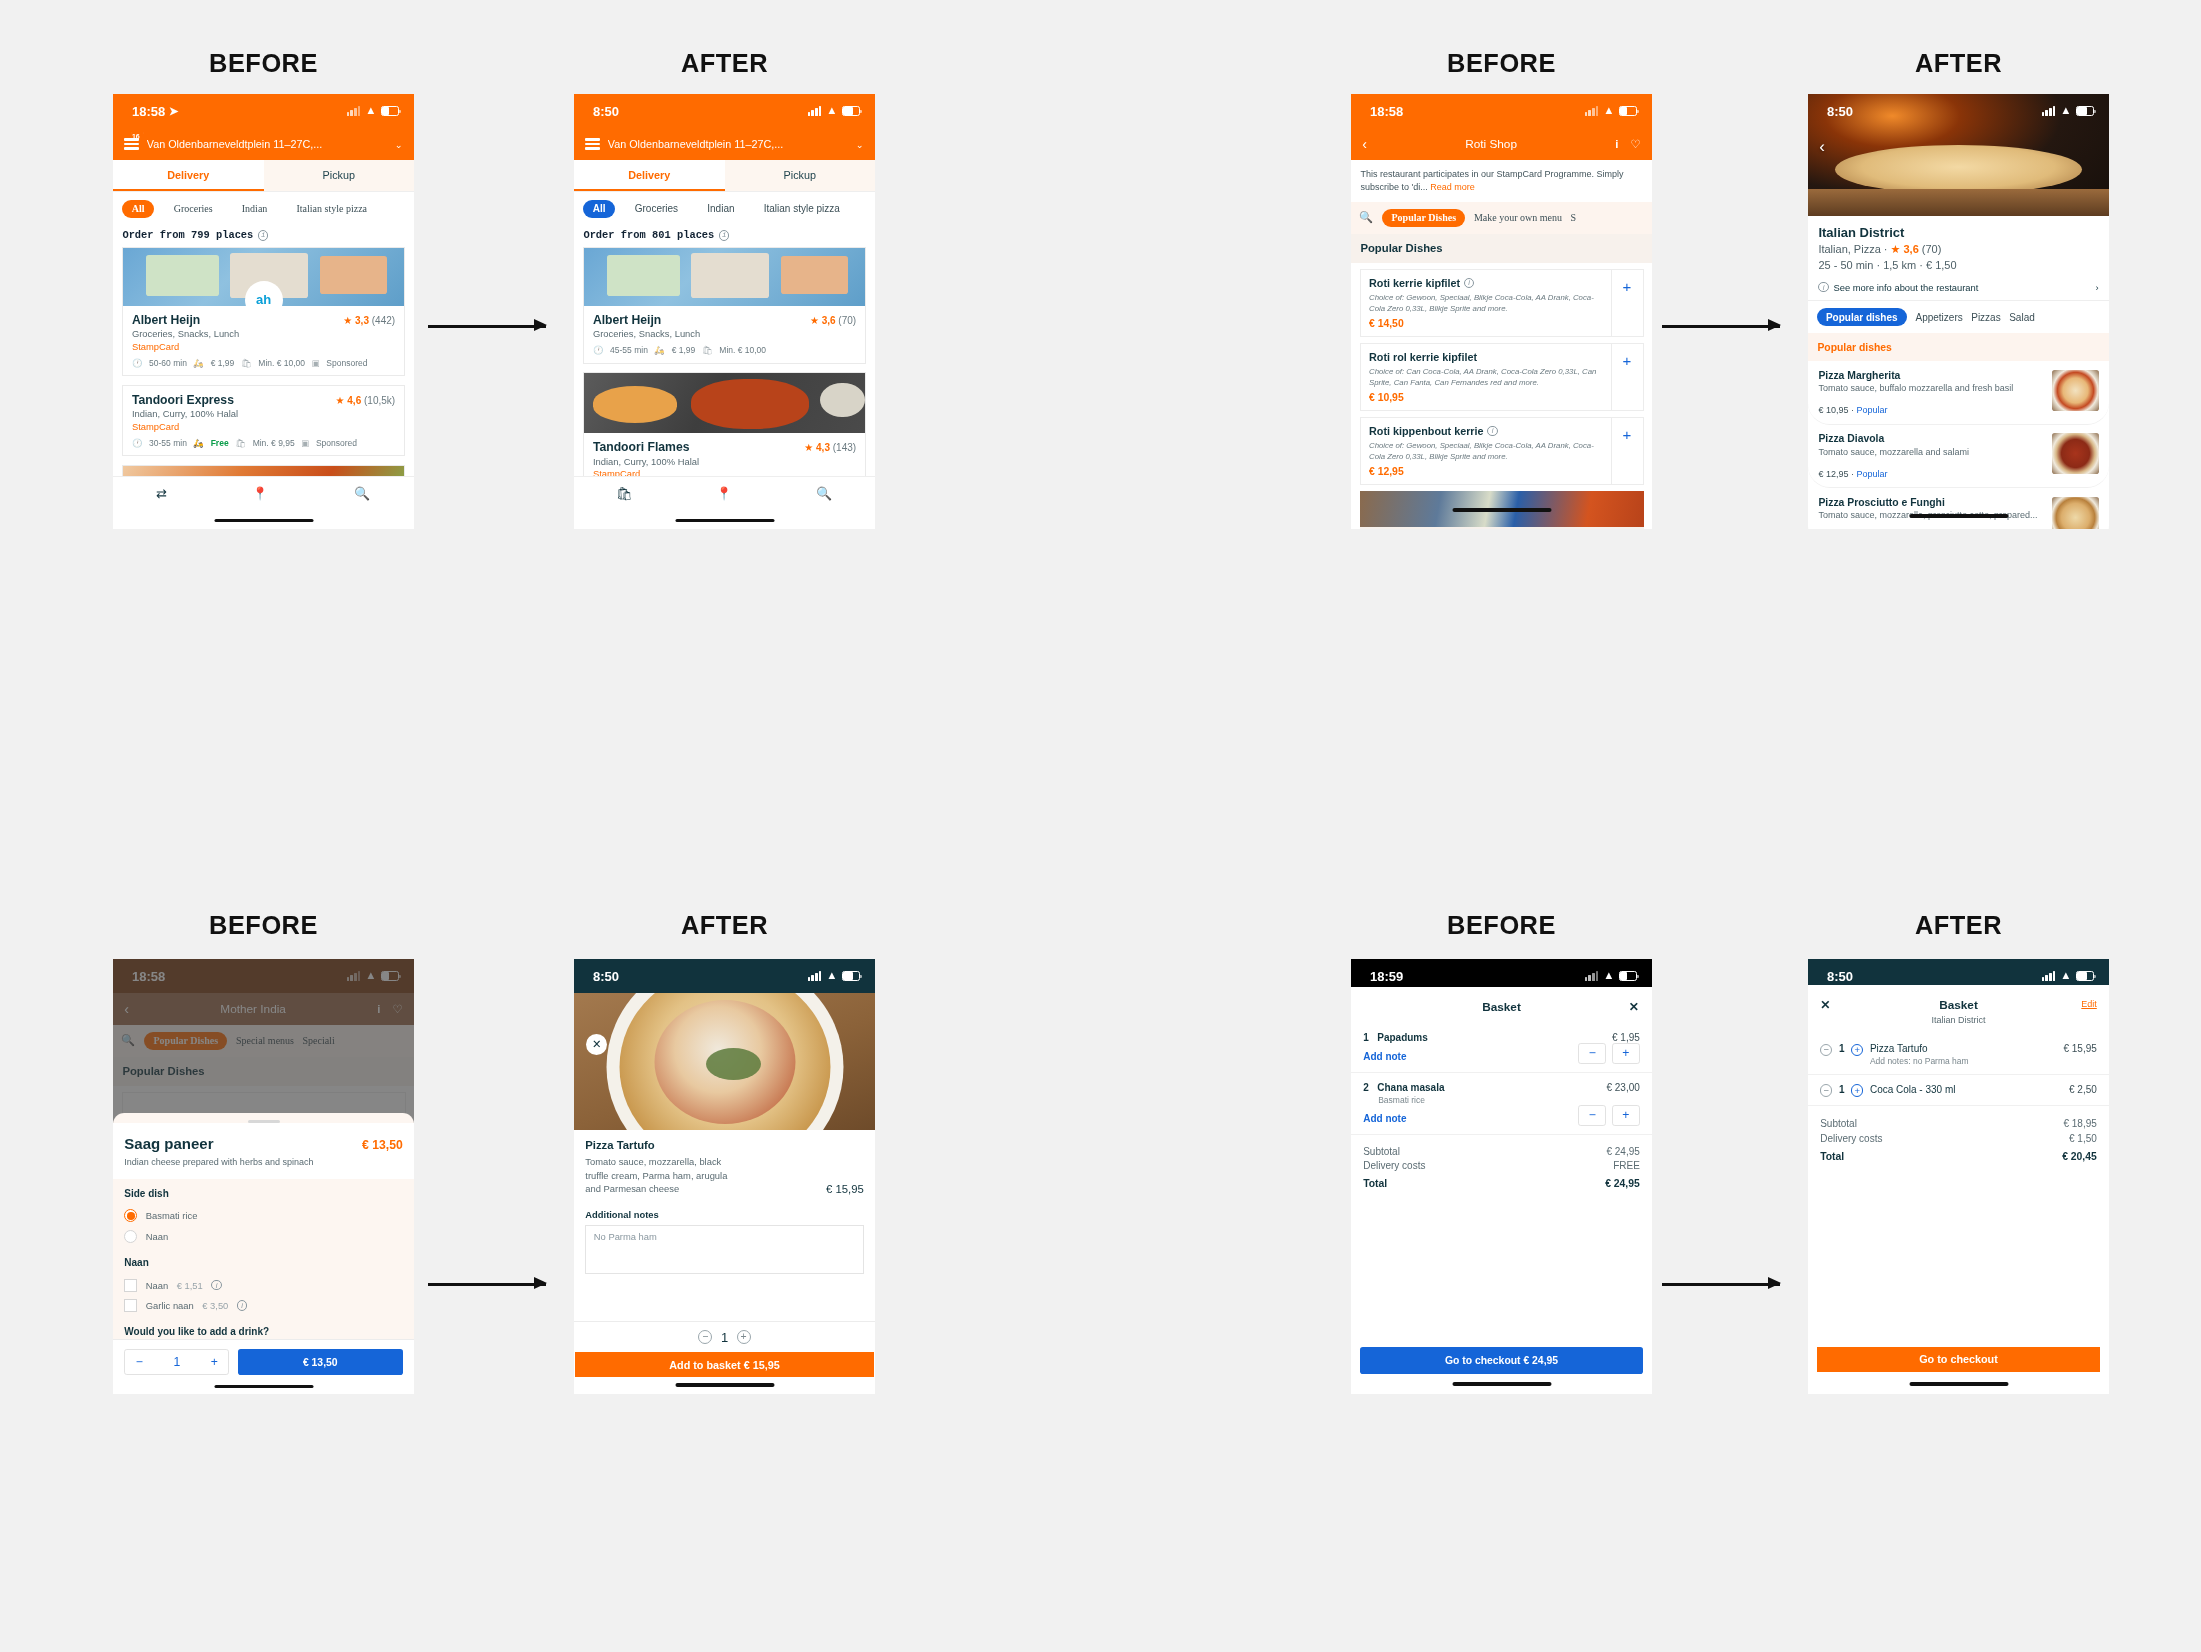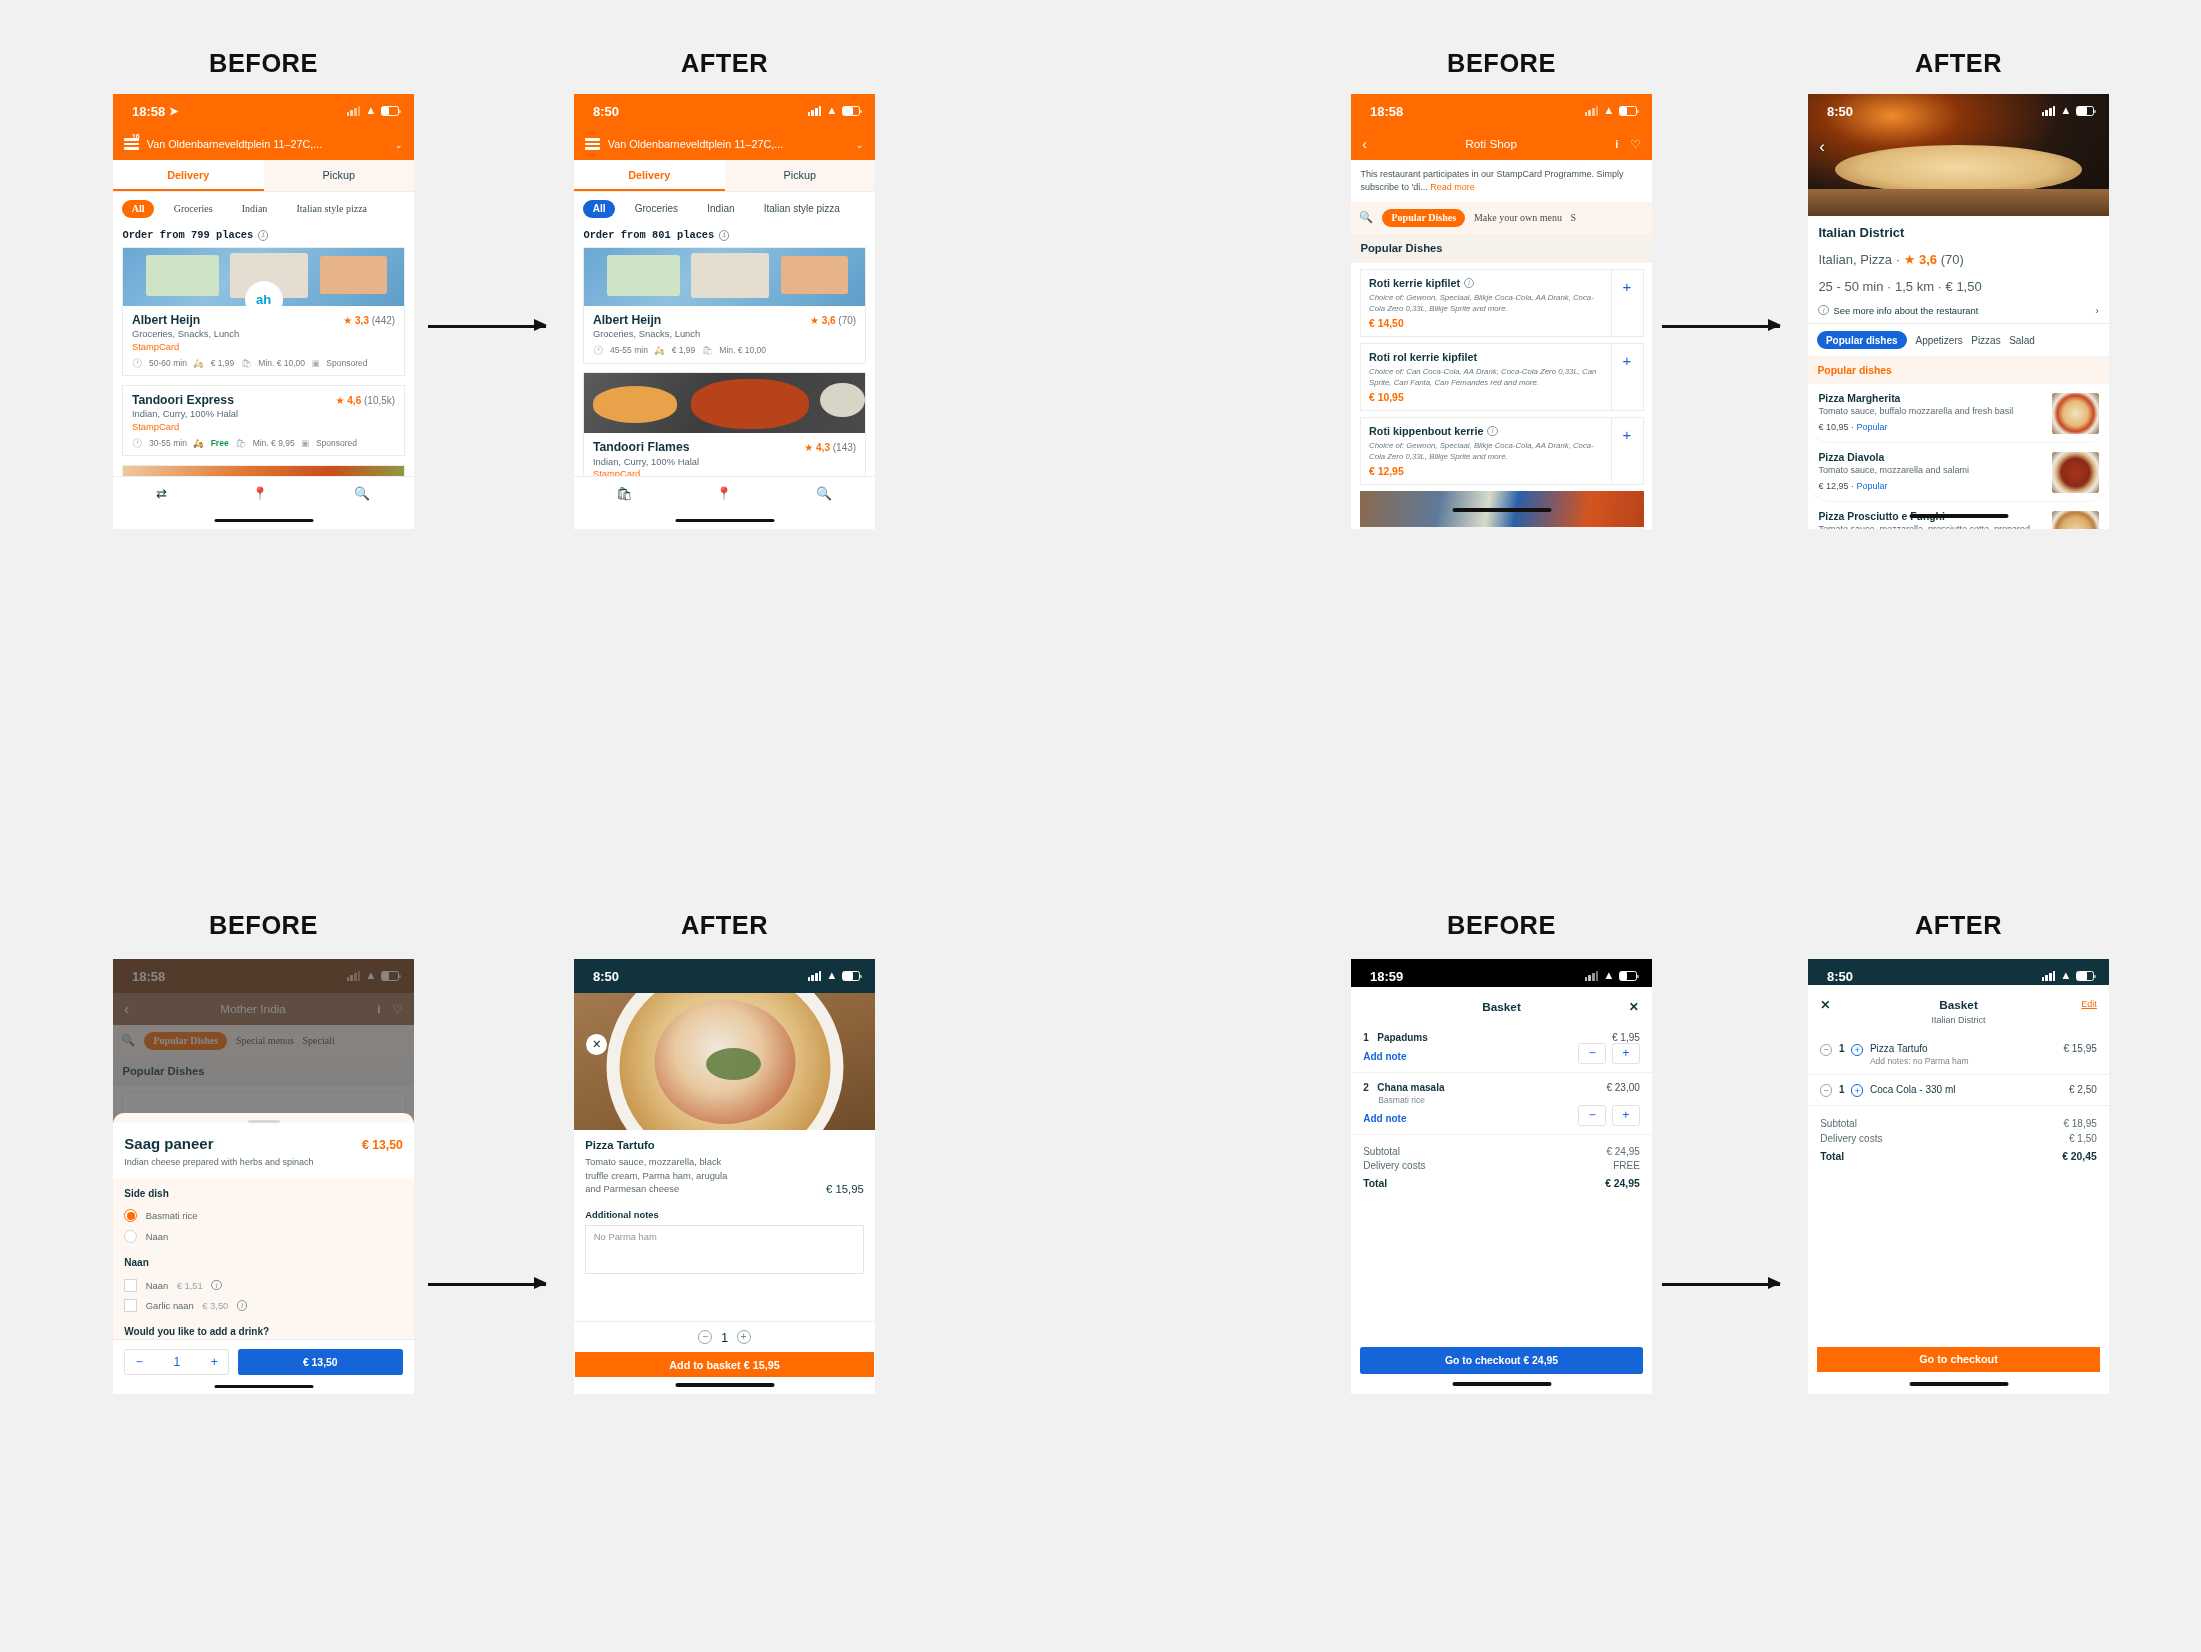--- a/index.html
+++ b/index.html
@@ -133,28 +133,28 @@
   .dname{font-size:10.8px;font-weight:bold;color:#11333d;display:flex;align-items:center;gap:3.8px;}
   .ddesc{font-size:7.8px;font-style:italic;color:#6b7a80;line-height:1.45;margin-top:2.8px;}
   .dprice{font-size:10.4px;font-weight:bold;color:#ff6b00;margin-top:3.8px;}
   .dplus{width:32px;border-left:0.9px solid #ececec;display:flex;align-items:flex-start;justify-content:center;padding-top:7.5px;color:#1565d8;font-size:15px;}
 
   
   .hero{height:122px;position:relative;overflow:hidden;}
   .backbtn{position:absolute;left:11.3px;top:43px;color:#fff;font-size:17px;z-index:4;text-shadow:0 0.9px 2.8px rgba(0,0,0,.5);}
   .rinfo{padding:8.5px 10.4px 3.8px;background:#fff;}
   .rinfo h2{font-size:13px;color:#11333d;}
-  .rinfo .line{font-size:13px;color:#4d5f66;margin-top:12px;}
+  .rinfo .line{font-size:11px;color:#4d5f66;margin-top:3px;}
   .moreinfo{display:flex;align-items:center;justify-content:space-between;padding:7.5px 10.4px;font-size:9.4px;color:#11333d;border-bottom:0.9px solid #eee;background:#fff;}
 
   .mitem{display:flex;gap:7.5px;padding:8.5px 10.4px;border-bottom:0.9px solid #f0f0f0;background:#fff;border-radius:22px;}
   .mitem .mtxt{flex:1;}
   .mname{font-size:10.4px;font-weight:bold;color:#11333d;}
   .mdesc{font-size:9px;color:#5a6b72;line-height:1.4;margin-top:1.9px;}
-  .mprice{font-size:9px;color:#3c4f56;margin-top:4px;}
+  .mprice{font-size:9px;color:#3c4f56;margin-top:10px;}
   .mprice .pop{color:#1565d8;}
   .mthumb{width:47px;height:41px;border-radius:2.8px;overflow:hidden;flex:none;position:relative;}
 
   
   .dim{position:absolute;inset:0;background:rgba(60,60,60,.62);z-index:2;}
   .sheet{position:absolute;left:0;right:0;bottom:0;background:#fdf6f1;border-radius:11.3px 11.3px 0 0;z-index:3;}
   .grabber{width:32px;height:3.8px;background:#d8d8d8;border-radius:2.8px;margin:6.6px auto 0;}
   .sheethead{background:#fff;padding:11.3px 11.3px 12.2px;}
   .sheethead .row{display:flex;justify-content:space-between;align-items:baseline;}
   .sheethead h2{font-size:15px;color:#11333d;}

